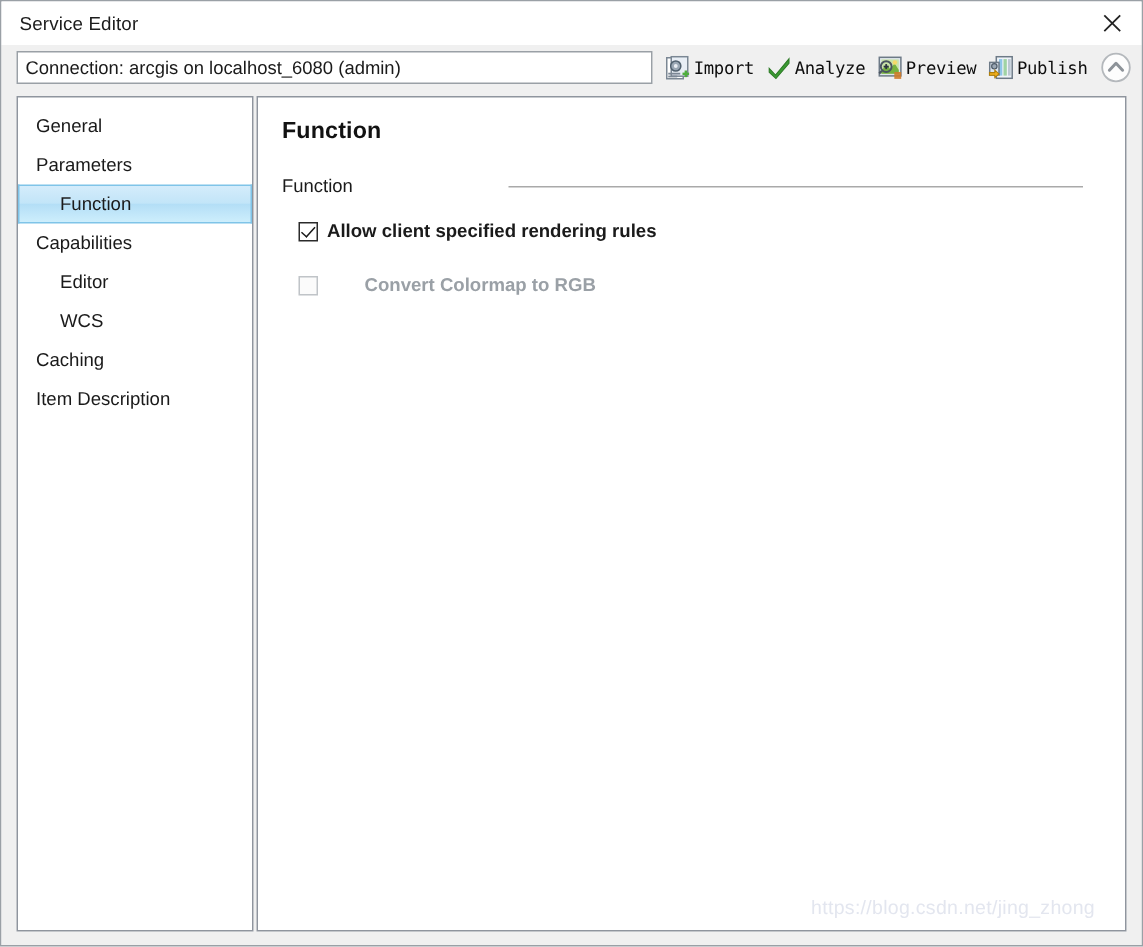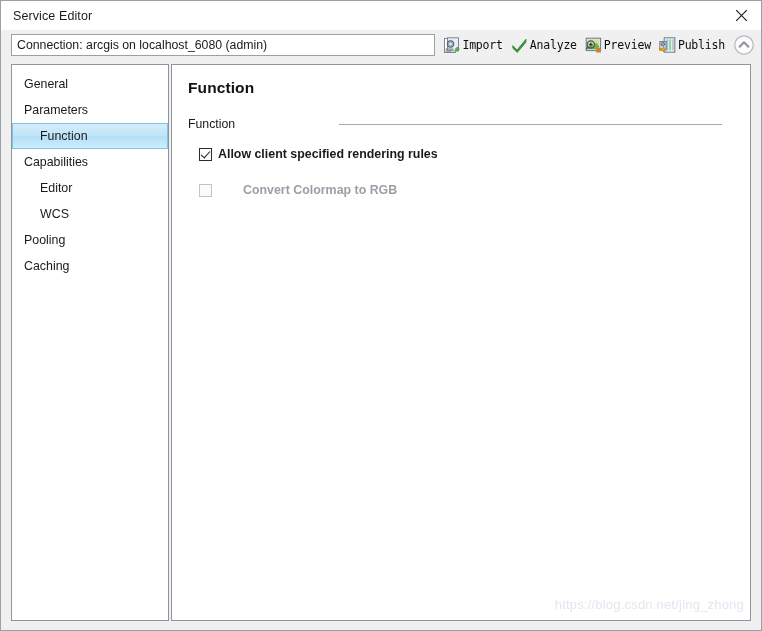--- a/index.html
+++ b/index.html
@@ -256,21 +256,21 @@
     font-size: 12.3px;
     color: #141414;
     display: flex;
     align-items: center;
     justify-content: center;
     cursor: default;
   }
 
   .watermark {
     position: absolute;
-    right: 6px;
+    right: 20px;
     bottom: 8px;
     font-size: 13px;
     color: #e3e6ef;
     letter-spacing: 0.2px;
     white-space: nowrap;
     pointer-events: none;
   }
 </style>
 </head>
 <body>
@@ -354,22 +354,22 @@
 
   <div class="content">
 
     <div class="sidebar">
       <div class="nav-item">General</div>
       <div class="nav-item">Parameters</div>
       <div class="nav-item indent selected">Function</div>
       <div class="nav-item">Capabilities</div>
       <div class="nav-item indent">Editor</div>
       <div class="nav-item indent">WCS</div>
-      <div class="nav-item">Pooling</div>
       <div class="nav-item">Caching</div>
+      <div class="nav-item">Item Description</div>
     </div>
 
     <div class="panel">
 
       <div class="panel-title">Function</div>
 
       <div class="group">
         <span class="group-label">Function</span>
         <span class="group-rule"></span>
       </div>

